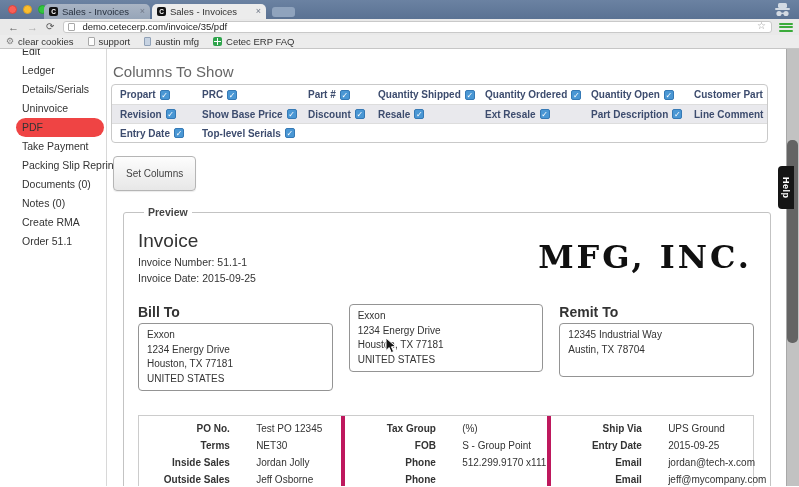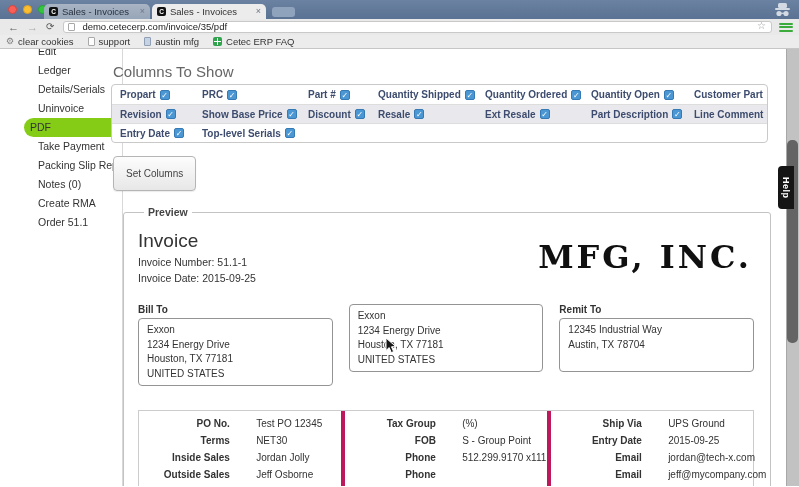--- a/index.html
+++ b/index.html
@@ -39,24 +39,24 @@
   .bm { display:flex; align-items:center; gap:4px; }
   .gear-glyph { font-size:9px; color:#808080; line-height:9px; }
   .page-glyph { width:7px; height:9px; background:#fdfdfd; border:1px solid #a9a9a9; border-radius:1px; }
   .page-glyph.blue { background:#c7d3e2; border-color:#8fa0b6; }
   .grid-glyph { width:9px; height:9px; border-radius:2px;
     background:linear-gradient(#fff,#fff) center/7px 1.2px no-repeat,
                linear-gradient(#fff,#fff) center/1.2px 7px no-repeat #2fa44c; }
 
   
   .page { position:relative; height:437px; background:#fff; overflow:hidden; }
-  .sidebar { position:absolute; left:16px; top:0; bottom:0; width:107px; background:#fff; border-right:1px solid #d8d8d8; }
+  .sidebar { position:absolute; left:0; top:0; bottom:0; width:107px; background:#fff; border-right:1px solid #d8d8d8; }
   .side-item { height:19px; line-height:19px; font-size:10.5px; color:#333; padding-left:22px; white-space:nowrap; }
   .side-item:first-child { margin-top:-7px; }
-  .side-item.active { background:#84cc16; border-radius:11px; margin-left:8px; margin-right:2px; padding-left:6px; }
+  .side-item.active { background:#ef4444; border-radius:11px; margin-left:16px; margin-right:2px; padding-left:6px; }
 
   .content { position:absolute; left:108px; top:0; right:0; bottom:0; padding-left:3px; }
   .cols-title { margin:14px 0 4px 2px; font-size:15px; color:#666; }
   .cols-table { width:657px; border:1px solid #c9c9c9; border-radius:4px; background:#fff; overflow:hidden; }
   .cols-row { display:grid; grid-template-columns:82px 106px 70px 107px 106px 103px 1fr; height:19px; align-items:center; }
   .cols-row + .cols-row { border-top:1px solid #ddd; }
   .cols-row.alt { background:#e9e9ed; }
   .colcell { display:flex; align-items:center; gap:4px; padding-left:8px; font-size:10px; font-weight:bold; color:#3d4c6e; white-space:nowrap; }
   .cb { width:10px; height:10px; flex:0 0 auto; background:#4a97d4; border:1px solid #3579b5; border-radius:2px; color:#fff; font-size:8px; line-height:9px; text-align:center; }
   .cb::after { content:"✓"; }
@@ -67,21 +67,21 @@
   fieldset.preview { margin:15px 0 0 12px; width:648px; height:302px; border:1px solid #c3c3c3; border-radius:3px; padding:6px 16px 0 14px; overflow:hidden; }
   fieldset.preview legend { font-size:10.5px; font-weight:bold; color:#444; padding:0 4px; margin-left:6px; }
 
   .inv-top { display:flex; justify-content:space-between; margin-top:6px; }
   .inv-heading { font-size:19px; color:#333; font-weight:normal; }
   .inv-line { font-size:10.5px; color:#333; margin-top:4px; }
   .logo { font-family:"DejaVu Serif","Liberation Serif",serif; font-weight:bold; font-size:32px; letter-spacing:3px; color:#101010; margin:8px 2px 0 0; white-space:nowrap; }
 
   .addr-row { display:flex; justify-content:space-between; margin-top:20px; }
   .addr { width:31.6%; }
-  .addr-label { font-size:10px; font-weight:bold; color:#333; margin-bottom:3px; }
+  .addr-label { font-size:14px; font-weight:bold; color:#333; margin-bottom:3px; }
   .addr-box { border:1px solid #949494; border-radius:4px; min-height:54px; padding:4px 8px; font-size:10px; color:#333; line-height:1.45; }
 
   .info-table { display:flex; margin-top:24px; border:1px solid #ccc; font-size:10px; color:#333; }
   .info-group { flex:1; padding:4px 0; }
   .info-group + .info-group { border-left:4px solid #be185d; }
   .info-row { display:flex; line-height:17px; }
   .il { flex:0 0 45%; text-align:right; font-weight:bold; }
   .iv { flex:1; padding-left:13%; white-space:nowrap; }
 
   .items-head { display:flex; margin-top:16px; font-size:10px; font-weight:bold; color:#222; border-bottom:1.5px solid #555; padding-bottom:3px; }
@@ -169,20 +169,21 @@
   <div class="page">
 
     <div class="sidebar">
       <div class="side-item">Edit</div>
       <div class="side-item">Ledger</div>
       <div class="side-item">Details/Serials</div>
       <div class="side-item">Uninvoice</div>
       <div class="side-item active">PDF</div>
       <div class="side-item">Take Payment</div>
       <div class="side-item">Packing Slip Reprint</div>
+      <div class="side-item">Documents (0)</div>
       <div class="side-item">Notes (0)</div>
       <div class="side-item">Create RMA</div>
       <div class="side-item">Order 51.1</div>
     </div>
 
     <div class="content">
       <div class="cols-title">Columns To Show</div>
 
       <div class="cols-table">
         <div class="cols-row">

